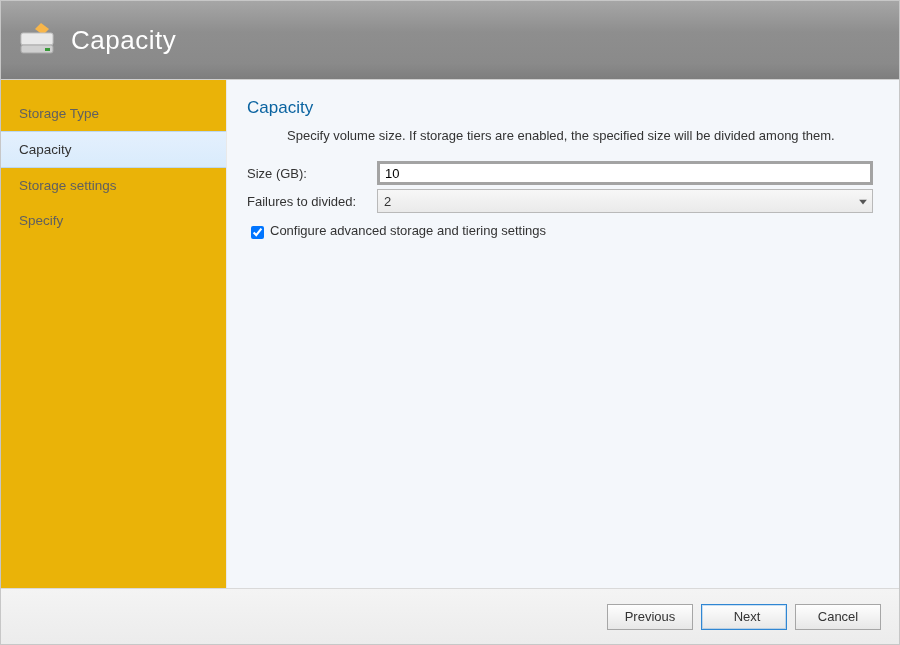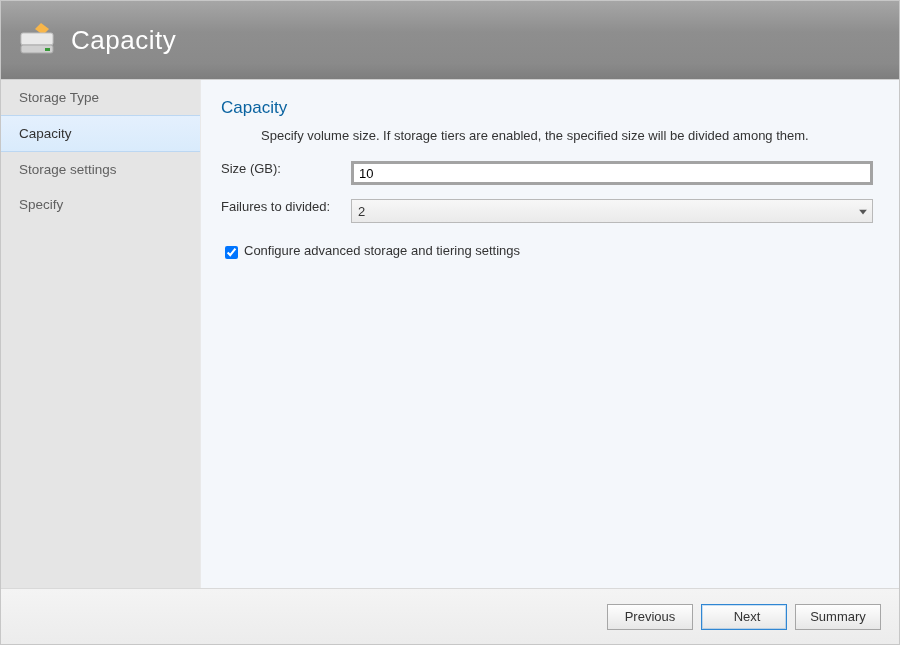--- a/index.html
+++ b/index.html
@@ -35,22 +35,23 @@
   .middle {
     flex:1;
     display:flex;
     background:#f4f7fb;
     border-top:1px solid #d0d0d0;
     min-height:0;
   }
 
   
   .sidebar {
-    width:200px;
-    background:#e5e5e5;
+    width:226px;
+    background:#eab308;
+    padding-top:16px;
     border-right:1px solid #e9e9e9;
   }
   .nav-item {
     padding:10px 18px;
     color:#606060;
     cursor:pointer;
     font-size:13.5px;
   }
   .nav-item.selected {
     background: linear-gradient(#e4f0fd, #d9ebfc);
@@ -74,22 +75,22 @@
   }
   .panel-desc {
     color:#333;
     margin-bottom:18px;
     font-size:13px;
     margin-left:40px;
   }
 
   .form-row {
     display:flex;
-    align-items:flex-start;
-    margin-bottom:14px;
+    align-items:center;
+    margin-bottom:4px;
   }
   .form-label {
     width:130px;
     color:#333;
     font-size:13px;
   }
   .form-control {
     flex:1;
   }
 
@@ -215,14 +216,14 @@
       <input type="checkbox" checked="" style="">
       <span class="check-label">Configure advanced storage and tiering settings</span>
     </div>
 
   </div>
 </div>
 
 <div class="footer">
   <button class="btn">Previous</button>
   <button class="btn default">Next</button>
-  <button class="btn">Summary</button>
+  <button class="btn">Cancel</button>
 </div>
 
 </body></html>

